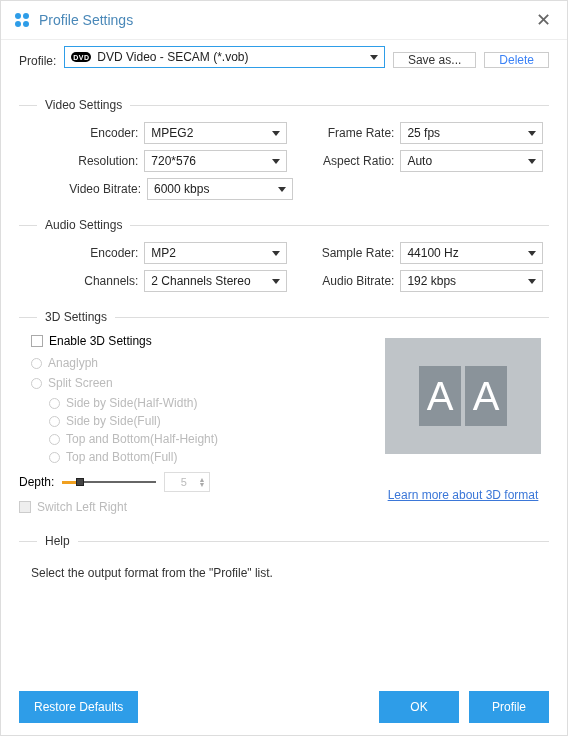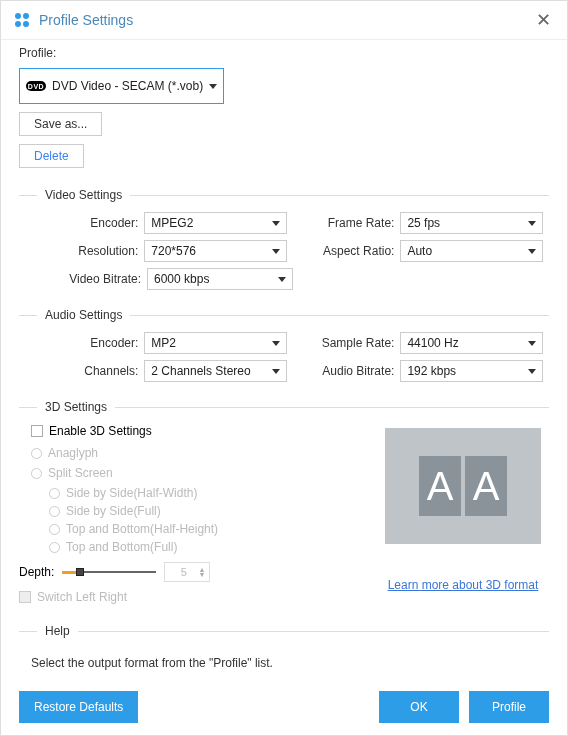--- a/index.html
+++ b/index.html
@@ -3,27 +3,27 @@
 <meta charset="utf-8">
 <style>
   * { box-sizing: border-box; margin: 0; padding: 0; font-family: "Segoe UI", Tahoma, Arial, sans-serif; }
   body { width: 568px; height: 736px; overflow: hidden; background: #fff; }
   .window { width: 568px; height: 736px; border: 1px solid #ddd; display: flex; flex-direction: column; }
   .titlebar { display: flex; align-items: center; padding: 8px 12px; border-bottom: 1px solid #eee; }
   .titlebar .app-icon { width: 18px; height: 18px; margin-right: 8px; display: inline-flex; align-items: center; justify-content: center; }
   .titlebar .title { font-size: 14px; color: #4a88b8; flex: 1; }
   .titlebar .close { font-size: 18px; color: #666; cursor: pointer; padding: 0 4px; }
   .content { flex: 1; padding: 6px 18px 0 18px; overflow: hidden; display: flex; flex-direction: column; }
-  .profile-row { display: flex; align-items: flex-start; gap: 8px; margin-bottom: 14px; flex-direction: column; }
+  .profile-row { display: flex; align-items: flex-end; gap: 8px; margin-bottom: 24px; }
   .profile-row .label { font-size: 12px; color: #333; }
   .profile-select { flex: 1; display: flex; align-items: center; border: 1px solid #2e9de8; height: 20px; padding: 10px 6px; font-size: 12px; position: relative; cursor: pointer; background: #fff; }
   .profile-select .dvd-badge { display: inline-flex; align-items: center; justify-content: center; background: #000; color: #fff; font-size: 7px; font-weight: bold; width: 20px; height: 10px; border-radius: 5px/5px; margin-right: 6px; letter-spacing: 0.5px; }
   .profile-select .sel-text { flex: 1; color: #222; }
   .caret-down { width: 0; height: 0; border-left: 4px solid transparent; border-right: 4px solid transparent; border-top: 5px solid #333; margin-left: 6px; }
-  .btn { height: 24px; font-size: 12px; border: 1px solid #ccc; background: #fff; padding: 0 14px; cursor: pointer; color: #333; }
+  .btn { height: 16px; font-size: 12px; border: 1px solid #ccc; background: #fff; padding: 0 14px; cursor: pointer; color: #333; }
   .btn.disabled { color: #3b82f6; cursor: default; }
   .section-header { display: flex; align-items: center; margin: 6px 0 10px 0; }
   .section-header .lead-line { width: 18px; height: 1px; background: #ddd; }
   .section-header .txt { font-size: 12px; color: #333; padding: 0 8px; }
   .section-header .trail-line { flex: 1; height: 1px; background: #ddd; }
   .grid { padding: 0 6px 6px 6px; }
   .row2 { display: flex; align-items: center; margin-bottom: 6px; gap: 0; }
   .lbl-col-l { width: 122px; text-align: right; font-size: 12px; color: #333; padding-right: 6px; }
   .sel-col-l { width: 146px; }
   .gap-mid { width: 32px; }

